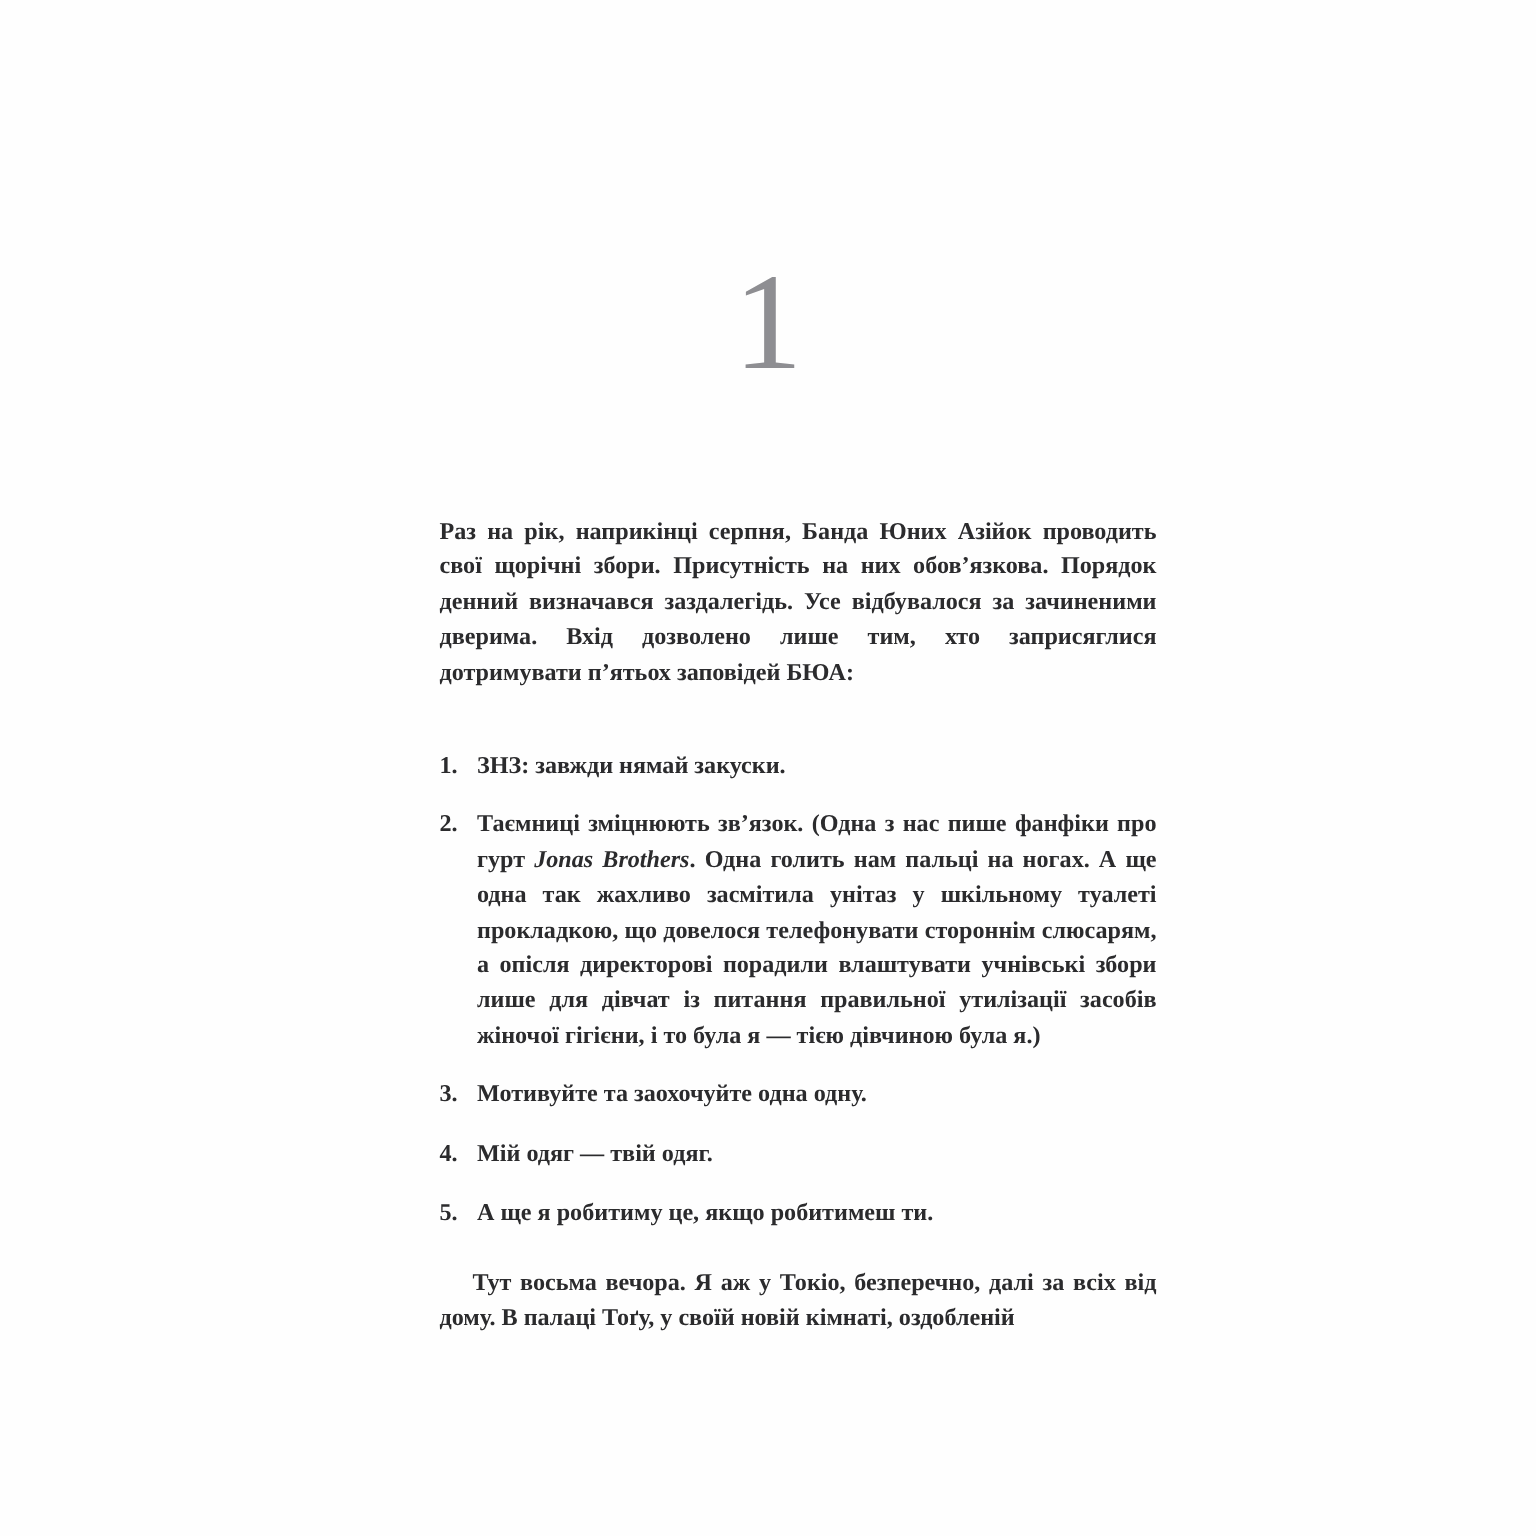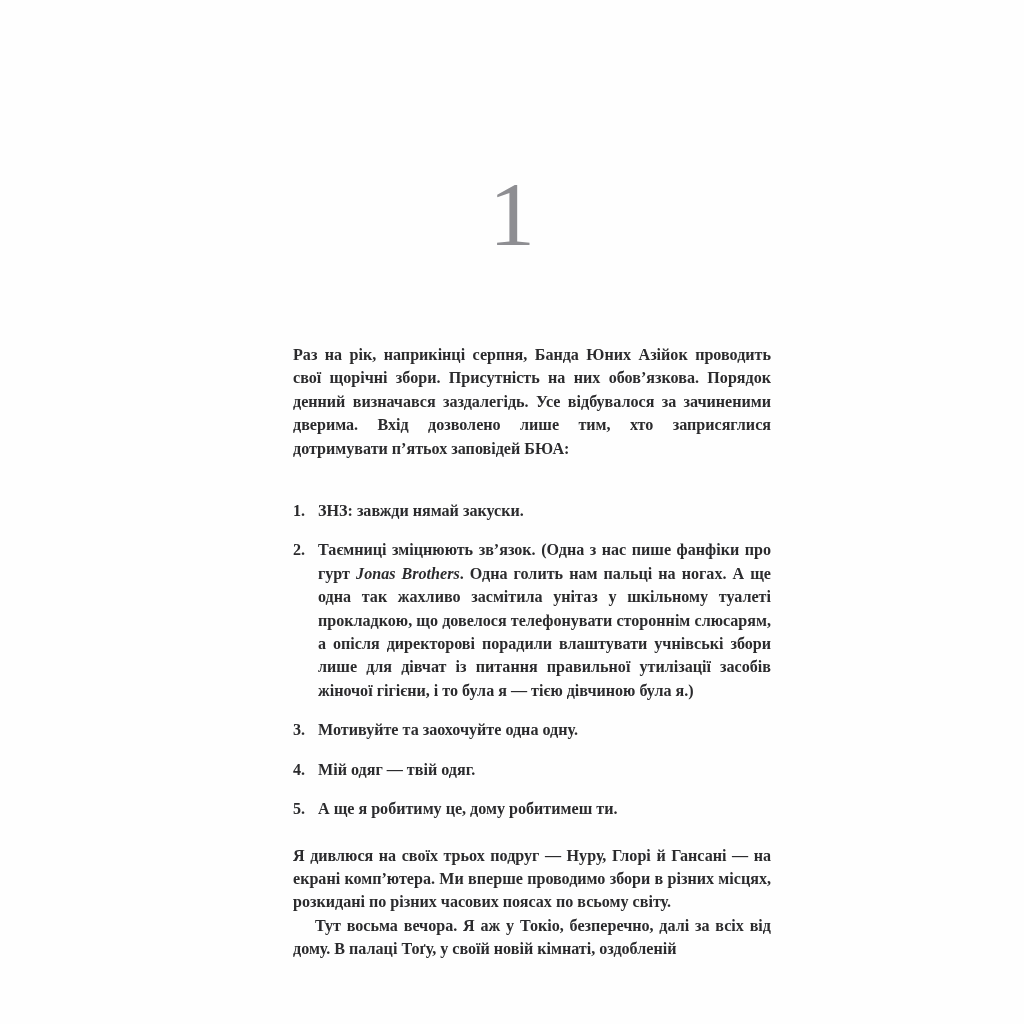--- a/index.html
+++ b/index.html
@@ -129,26 +129,25 @@
         <span class="rule-text">Мотивуйте та заохочуйте одна одну.</span>
       </li>
 
       <li class="rule-item">
         <span class="rule-num">4.</span>
         <span class="rule-text">Мій одяг — твій одяг.</span>
       </li>
 
       <li class="rule-item">
         <span class="rule-num">5.</span>
-        <span class="rule-text">А ще я робитиму це, дому робитимеш ти.</span>
+        <span class="rule-text">А ще я робитиму це, якщо робитимеш ти.</span>
       </li>
 
     </ol>
 
     <div class="spacer-block"></div>
 
-    <p class="para">Я дивлюся на своїх трьох подруг — Нуру, Глорі й Гансані — на екрані комп’ютера. Ми вперше проводимо збори в різних місцях, розкидані по різних часових поясах по всьому світу.</p>
 
     <p class="para indent">Тут восьма вечора. Я аж у Токіо, безперечно, далі за всіх від дому. В палаці Тоґу, у своїй новій кімнаті, оздобленій</p>
 
   </div>
 
 </div>
 
 </body></html>

